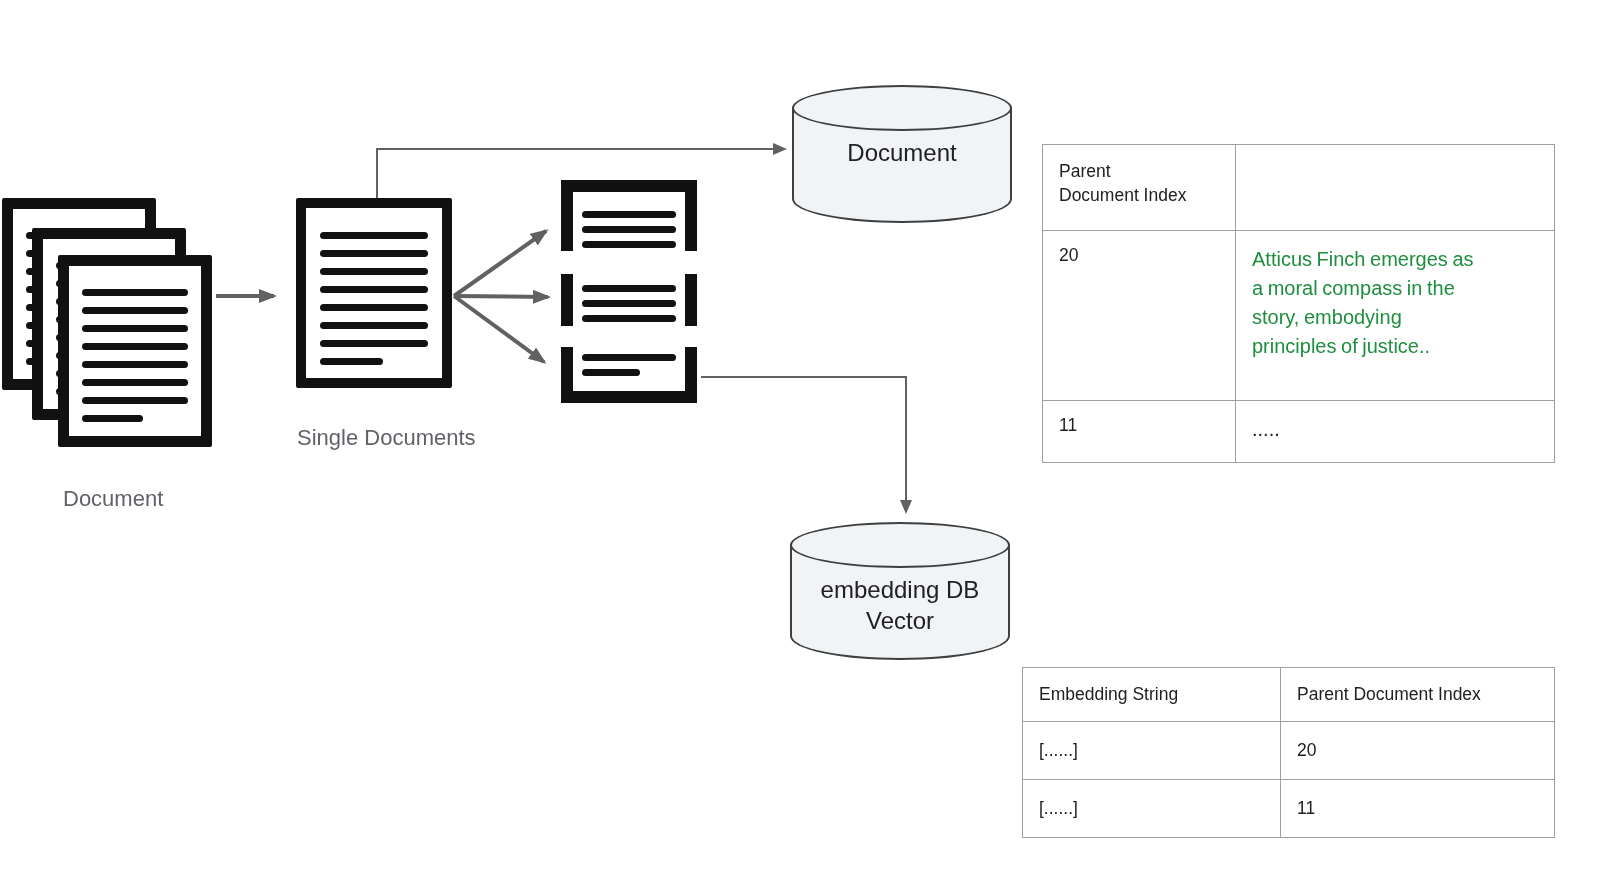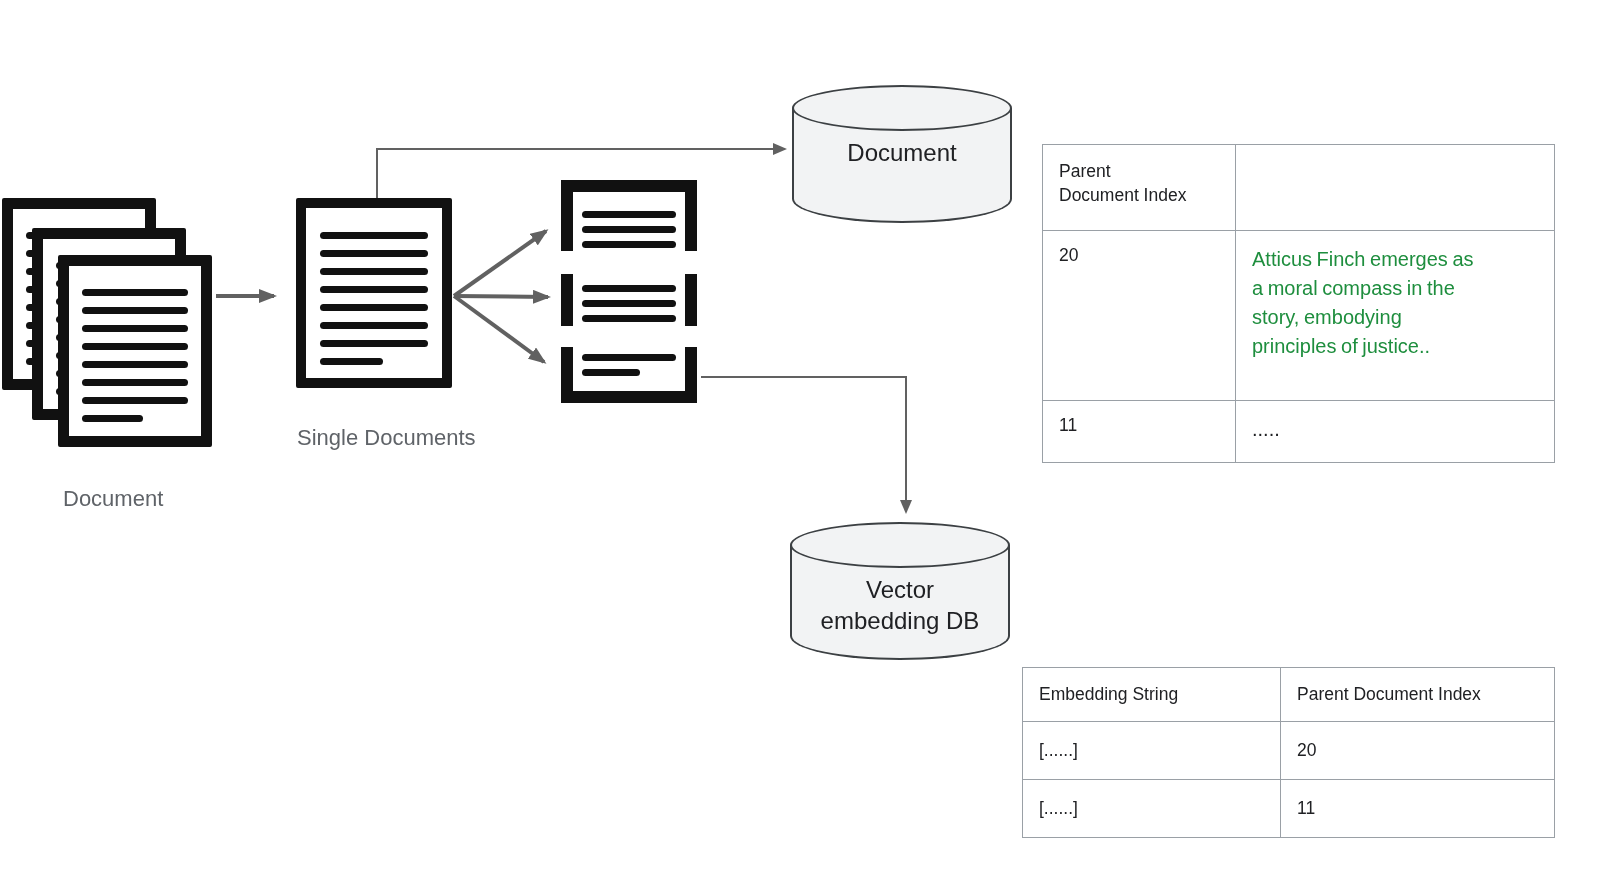--- a/index.html
+++ b/index.html
@@ -263,22 +263,22 @@
     <div class="cyl-top"></div>
     <div class="cyl-label">
       <span>Document</span>
     </div>
   </div>
 
   <div class="cylinder cyl-vector">
     <div class="cyl-body"></div>
     <div class="cyl-top"></div>
     <div class="cyl-label">
+      <span>embedding DB</span>
       <span>Vector</span>
-      <span>embedding DB</span>
     </div>
   </div>
 
   <table class="tbl tbl1">
     <colgroup>
         <col class="c1">
         <col class="c2">
       </colgroup>
     <tbody>
         <tr class="hdr">

